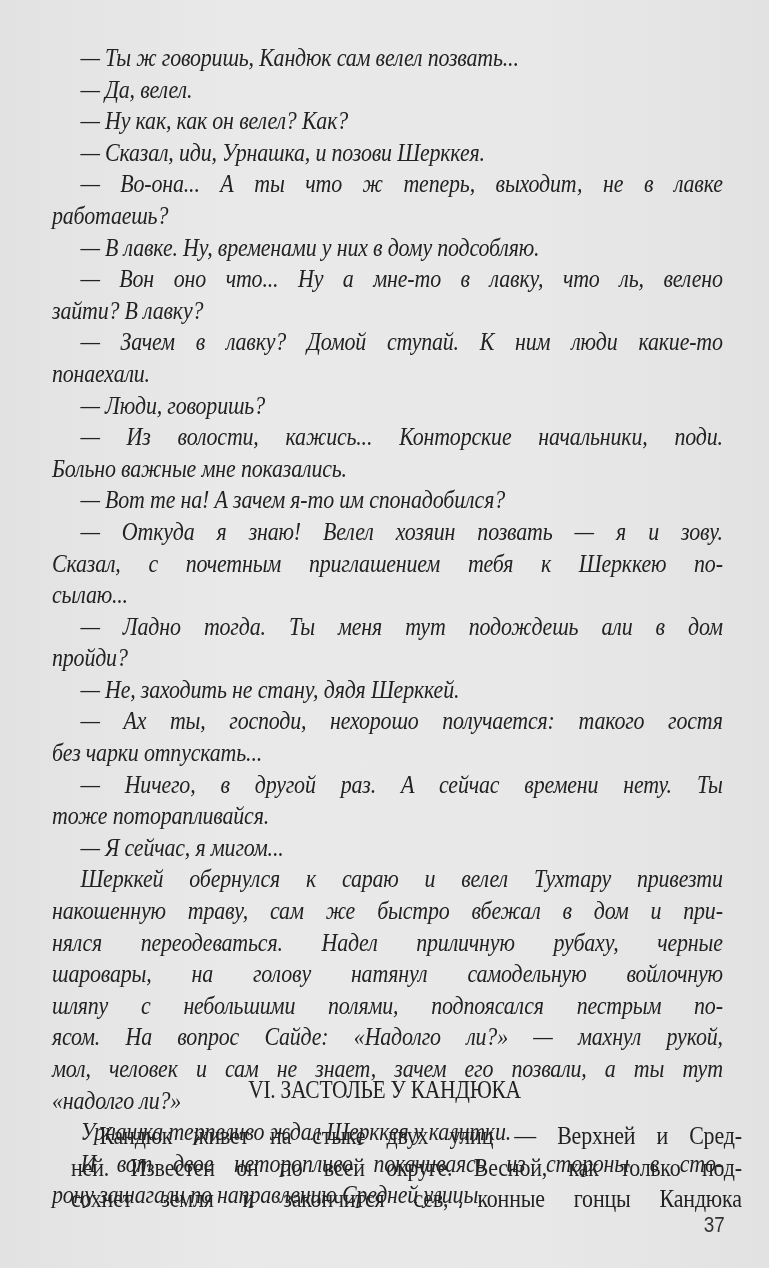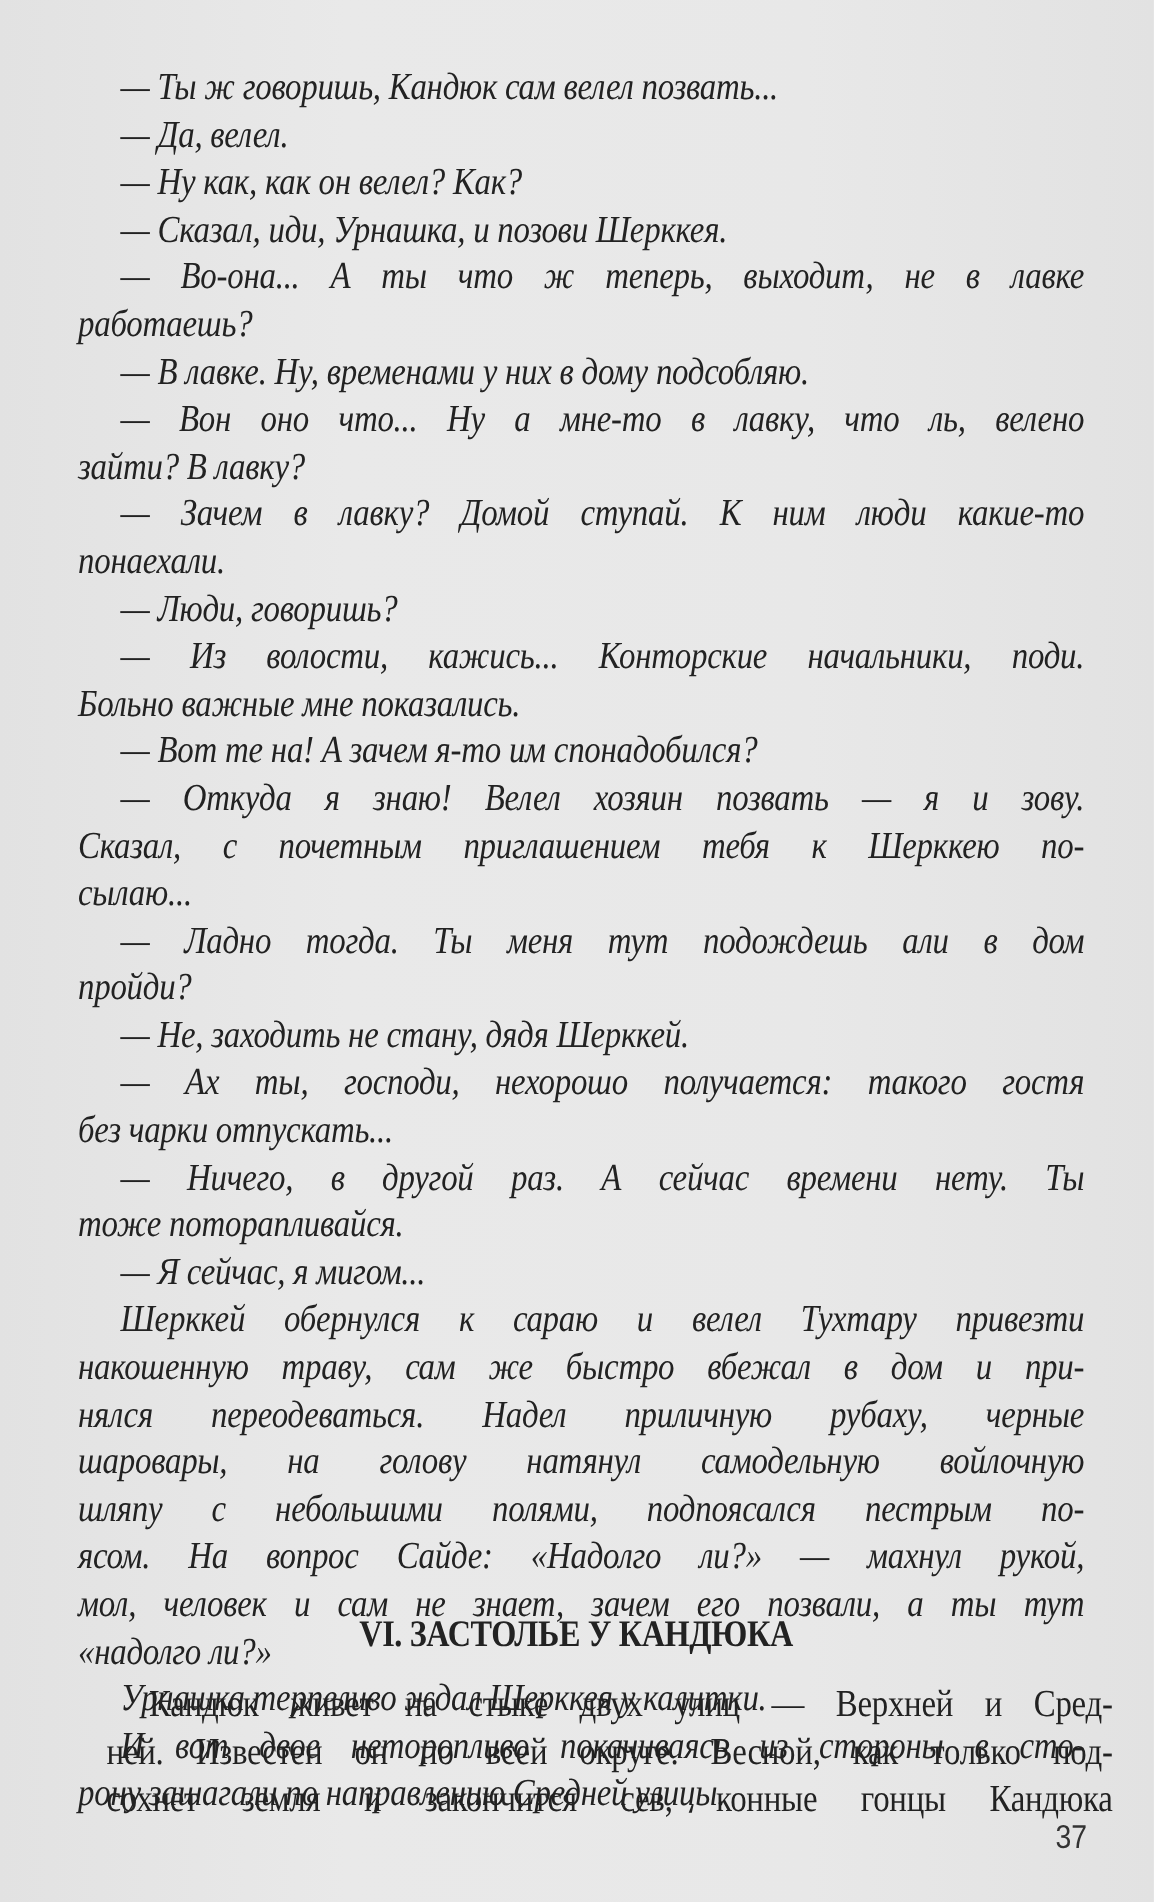--- a/index.html
+++ b/index.html
@@ -46,21 +46,21 @@
     .indent {
       padding-left: 33px;
       box-sizing: border-box;
     }
     .heading {
       position: absolute;
       left: 0;
       width: 769px;
       top: 1075px;
       text-align: center;
-      font-weight: bold;
+      font-weight: normal;
       font-size: 25px;
       line-height: 30px;
       letter-spacing: -0.3px;
     }
     .heading span {
       display: inline-block;
       transform: scaleX(0.86);
     }
     .text-block-2 {
       position: absolute;

